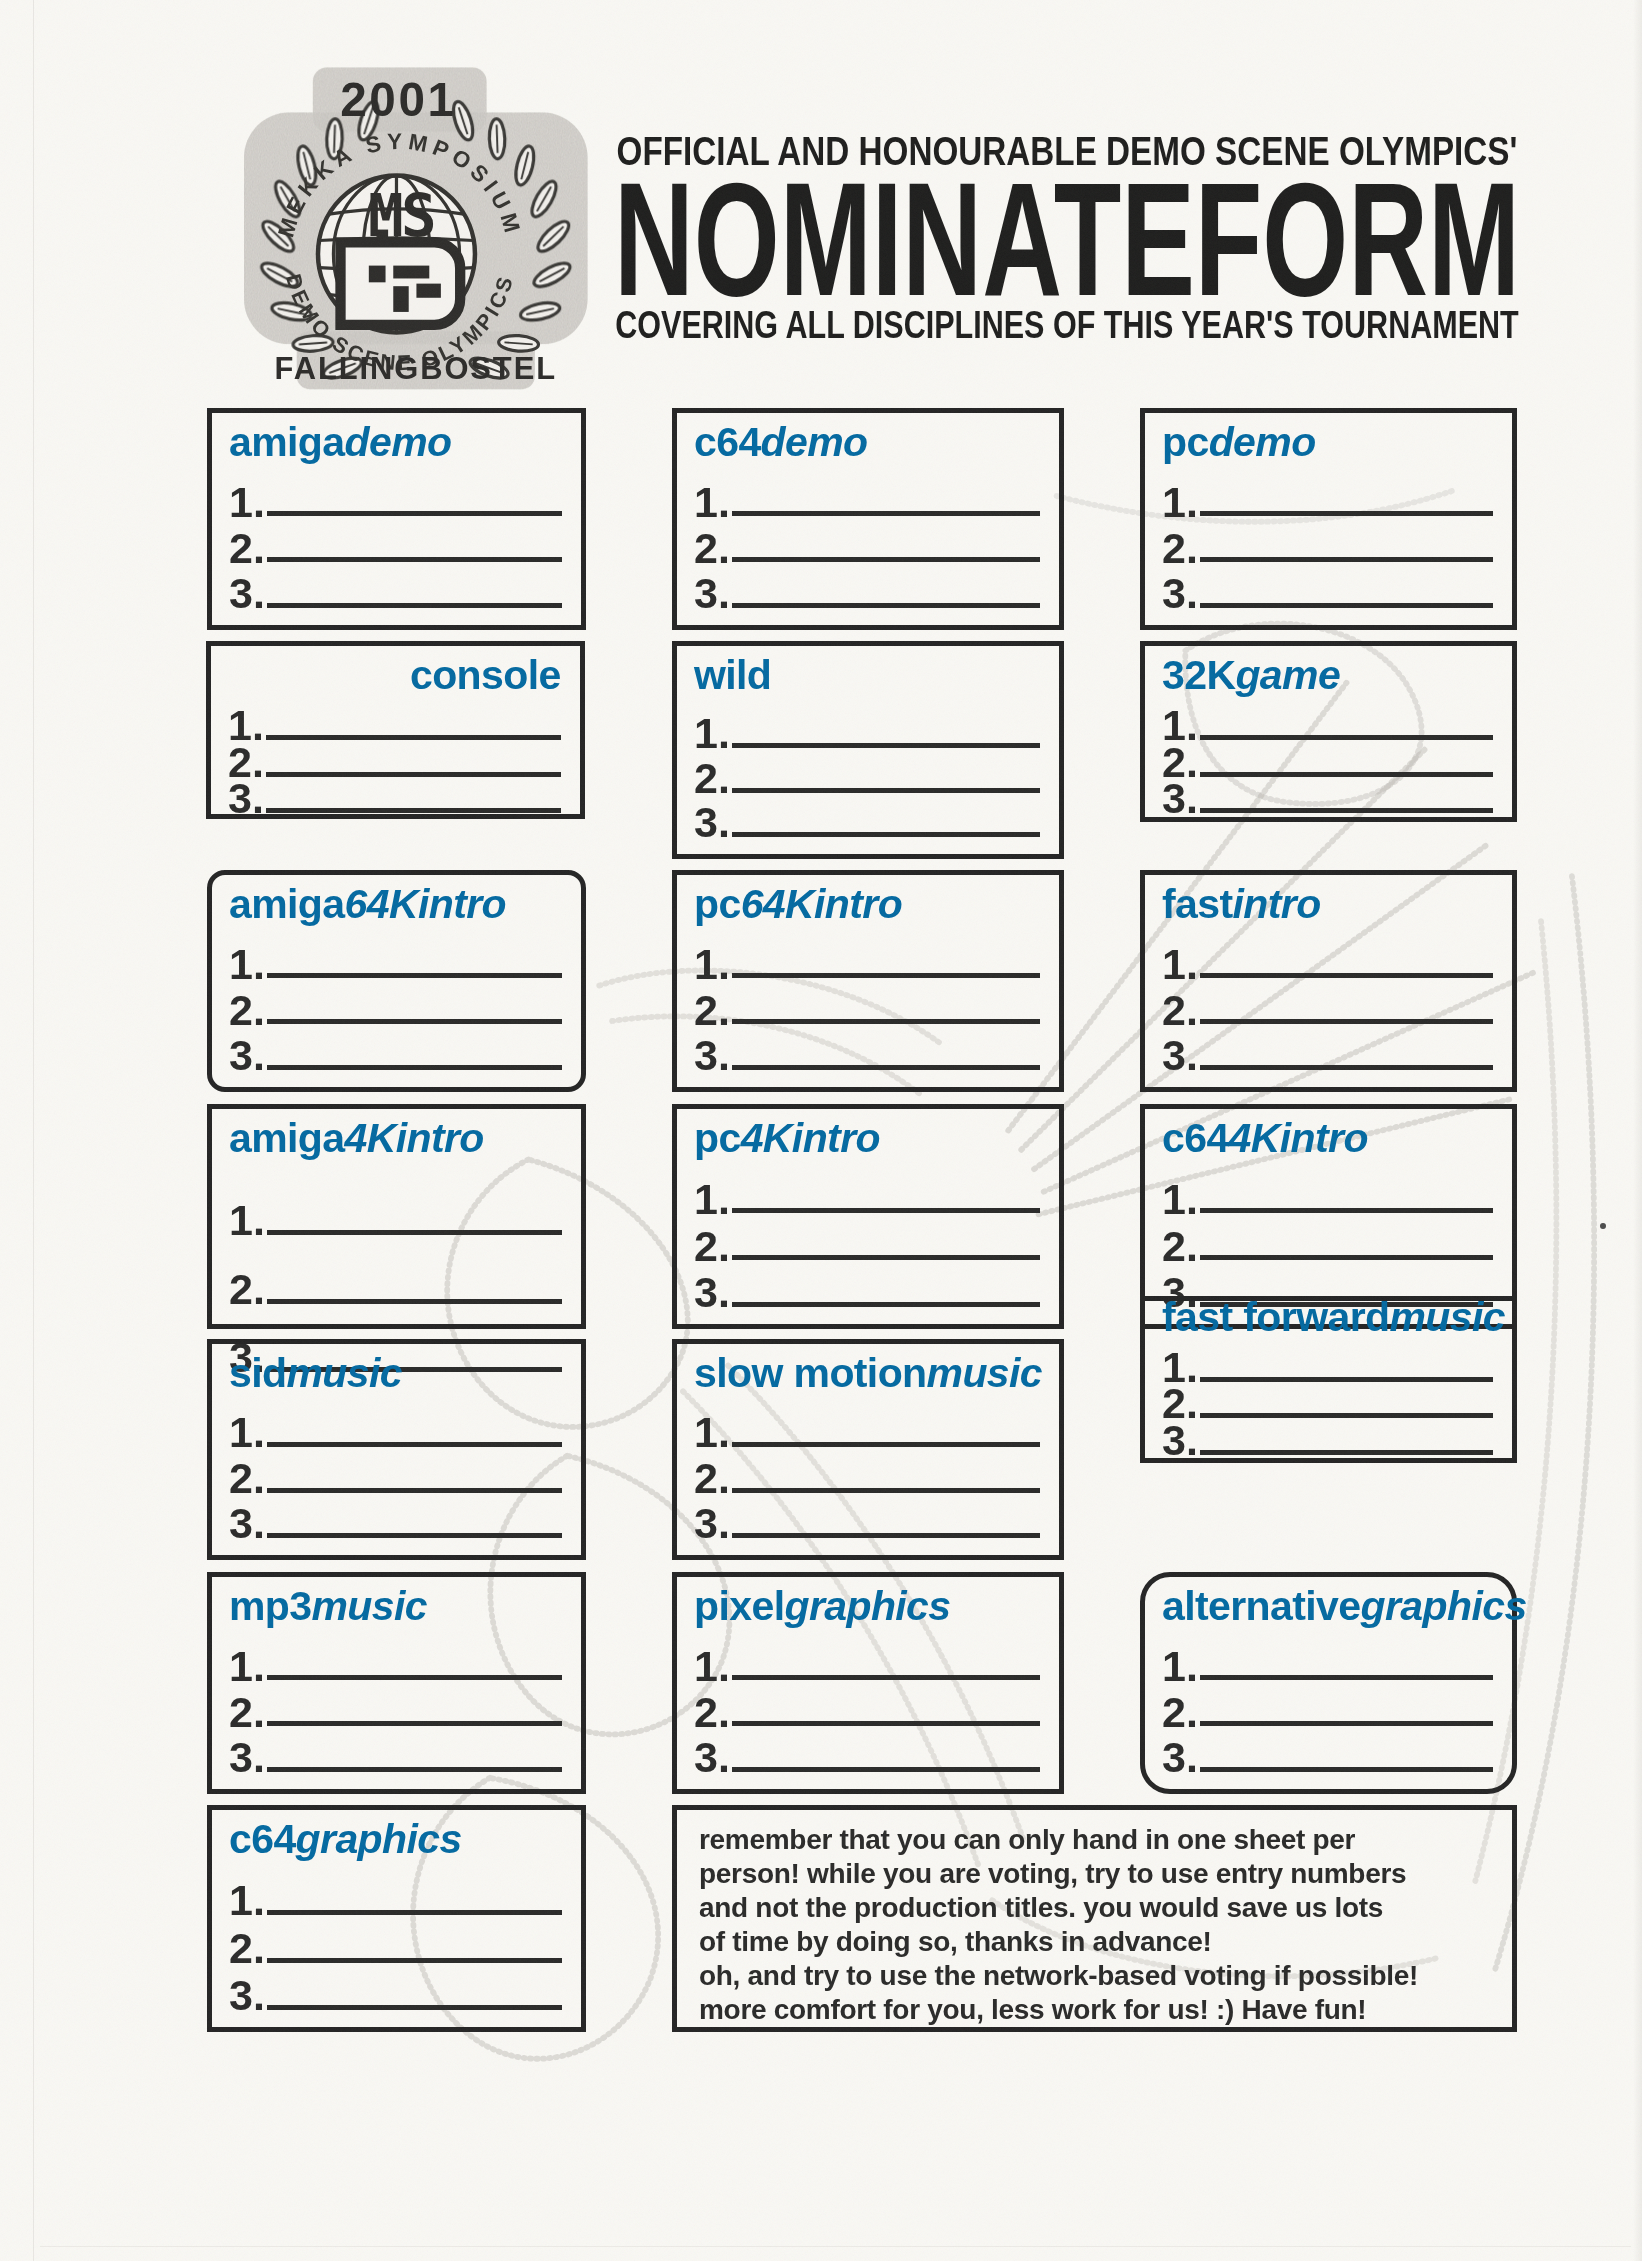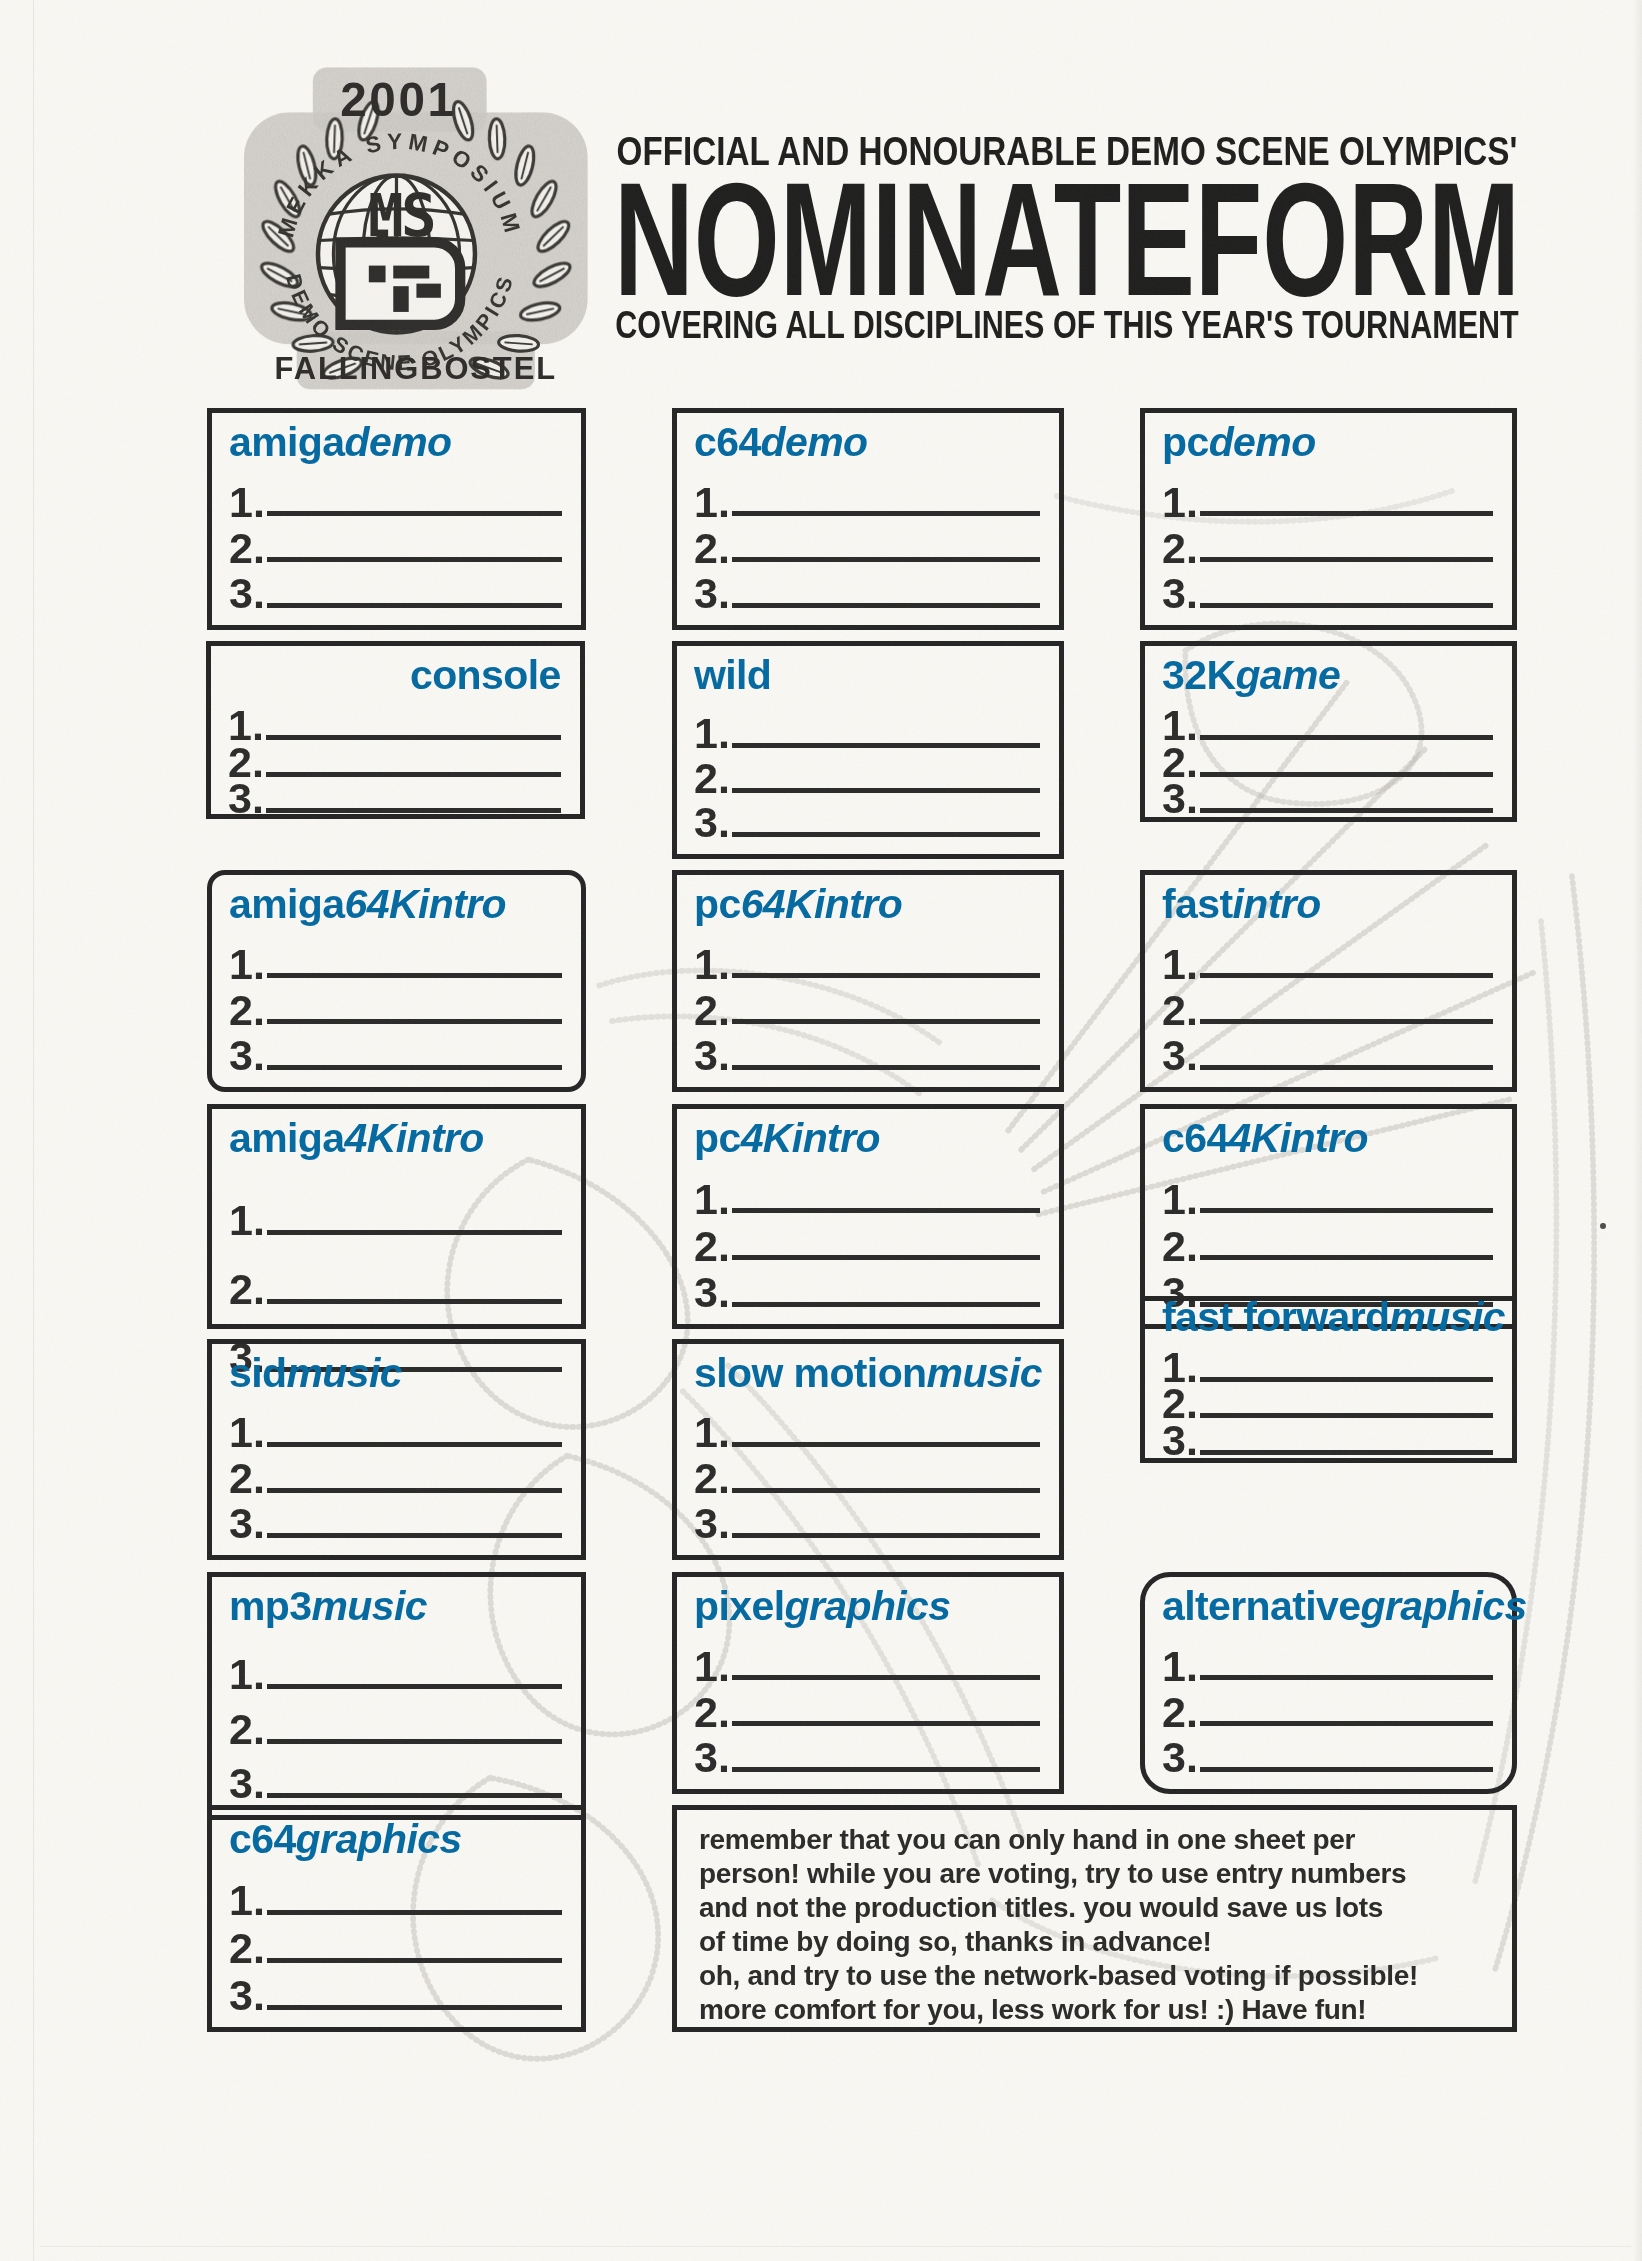--- a/index.html
+++ b/index.html
@@ -420,21 +420,21 @@
         </div>
         <div class="entry">
           <span class="num">2.</span>
           <span class="rule"></span>
         </div>
         <div class="entry">
           <span class="num">3.</span>
           <span class="rule"></span>
         </div>
       </div>
-      <div class="box" style="left: 207px; top: 1572px; width: 379px; height: 248px;">
+      <div class="box" style="left: 207px; top: 1572px; width: 379px; height: 222px;">
         <div class="box-title"><span class="t-bold">mp3</span><span class="t-italic">music</span></div>
         <div class="entry">
           <span class="num">1.</span>
           <span class="rule"></span>
         </div>
         <div class="entry">
           <span class="num">2.</span>
           <span class="rule"></span>
         </div>
         <div class="entry">

